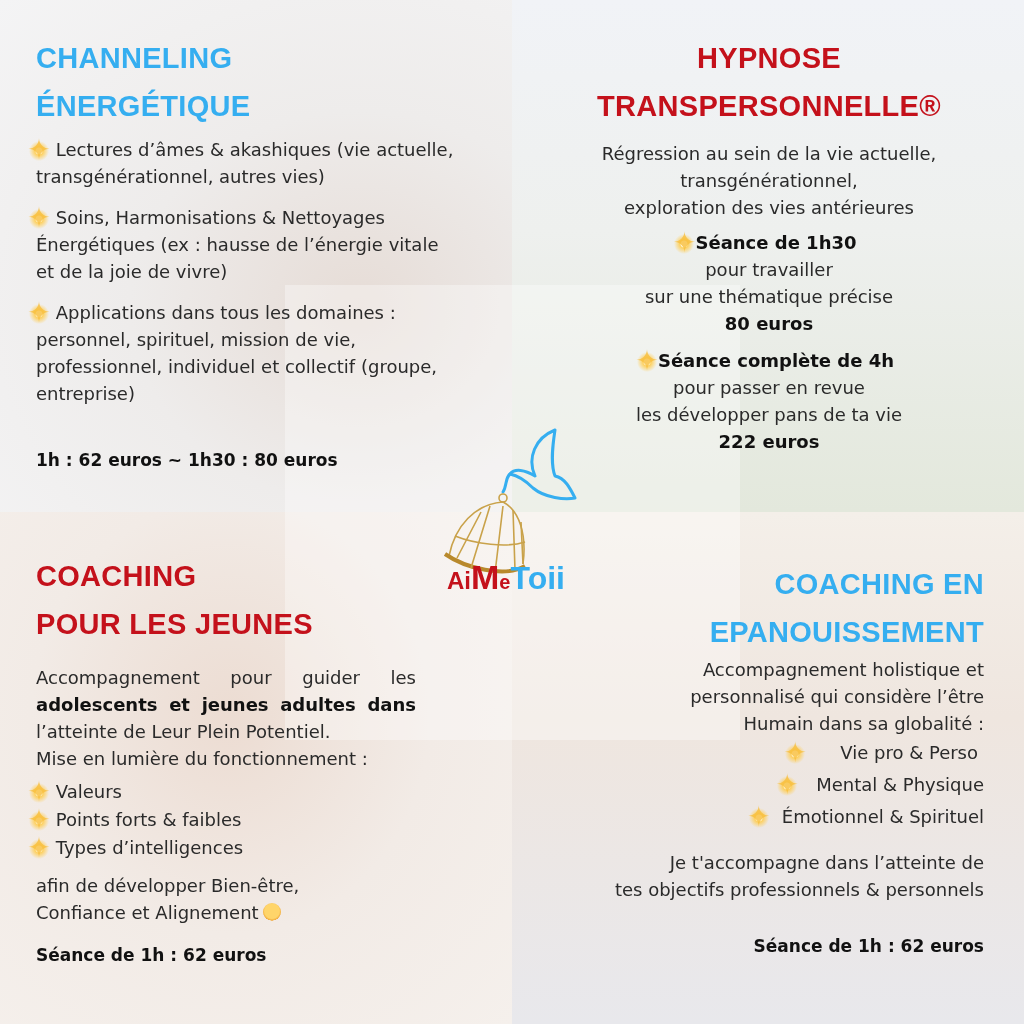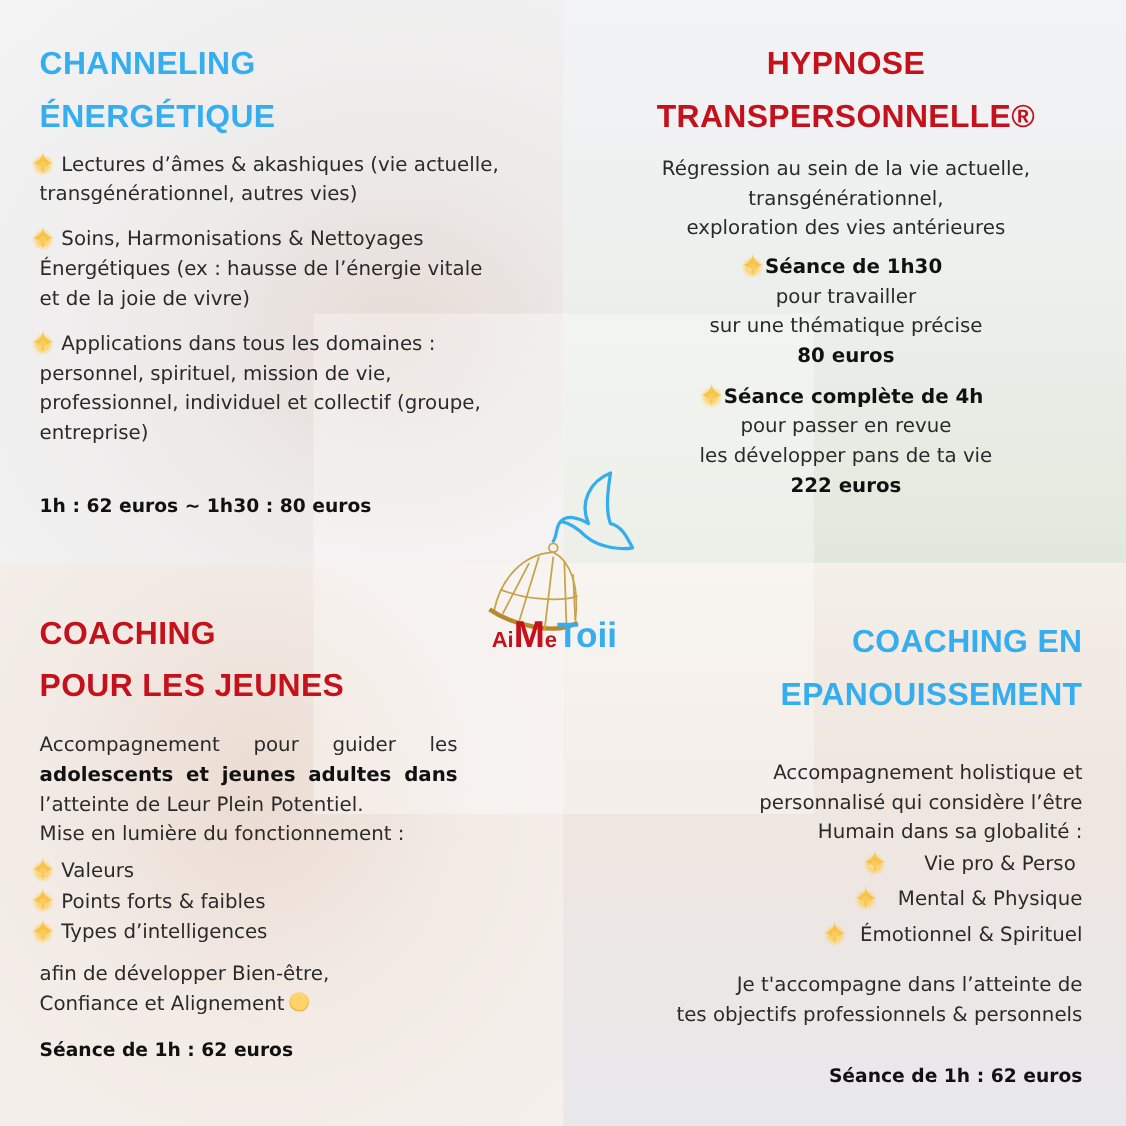--- a/index.html
+++ b/index.html
@@ -62,38 +62,38 @@
   .tr .desc { margin-top: 10px; }
   .tr .sess { margin-top: 8px; }
   .tr .sess2 { margin-top: 10px; }
 
   .bl .desc { margin-top: 16px; text-align: justify; text-align-last: left; }
   .bl .list { margin-top: 6px; }
   .bl .list .li { line-height: 28px; }
   .bl .after { margin-top: 10px; }
   .bl .price { margin-top: 16px; font-size: 17px; }
 
-  .br .desc { margin-top: 33px; }
+  .br .desc { margin-top: 0; }
   .br .list .li { line-height: 32px; }
   .br .after { margin-top: 16px; }
   .br .price { margin-top: 30px; font-size: 17px; }
 
   .emoji-sun {
     display: inline-block; width: 18px; height: 18px; border-radius: 50%;
     background: radial-gradient(circle at 50% 45%, #ffd56a 0 55%, #f0a83a 70%, rgba(240,168,58,0) 72%);
     vertical-align: -2px; margin-left: 4px;
   }
 
   .logo { position: absolute; left: 415px; top: 418px; width: 200px; height: 190px; }
   .logo-text {
     position: absolute; left: 447px; top: 558px;
     font-family: "Liberation Sans", sans-serif; font-weight: bold;
     white-space: nowrap;
   }
-  .logo-text .ai { color: #c4111b; font-size: 20px; }
+  .logo-text .ai { color: #c4111b; font-size: 24px; }
   .logo-text .m { color: #c4111b; font-size: 34px; }
   .logo-text .e { color: #c4111b; font-size: 20px; }
   .logo-text .toii { color: #35aef0; font-size: 32px; }
 </style>
 </head>
 <body>
 
 <div class="bg bg-tl"></div>
 <div class="bg bg-tr"></div>
 <div class="bg bg-bl"></div>

